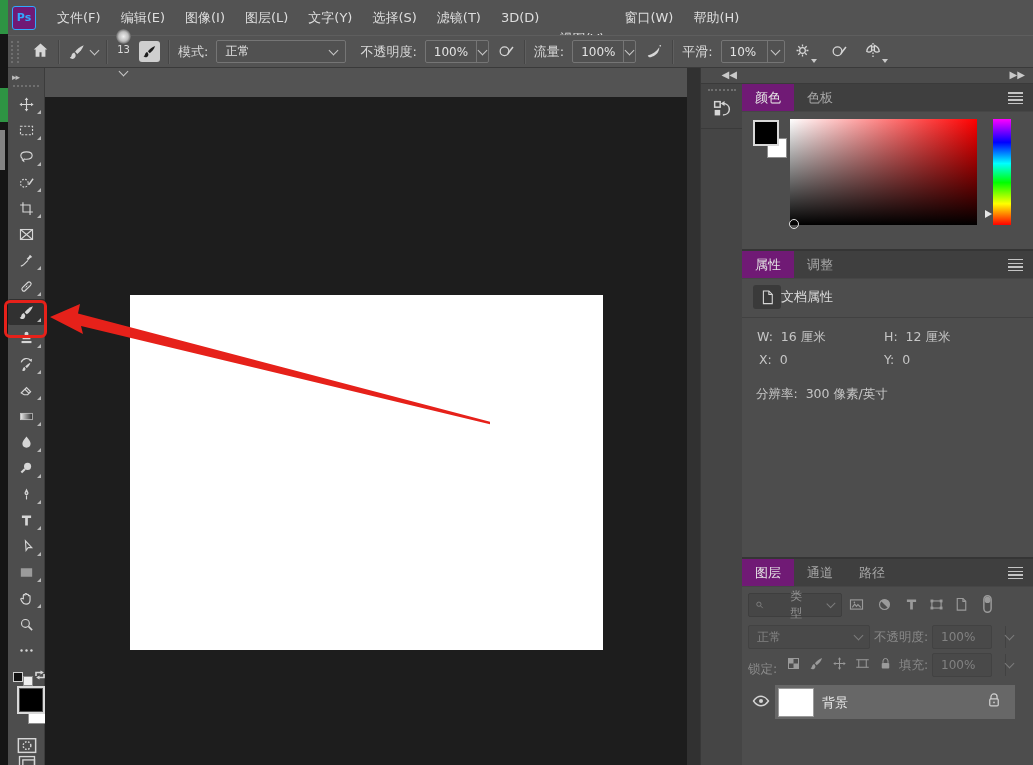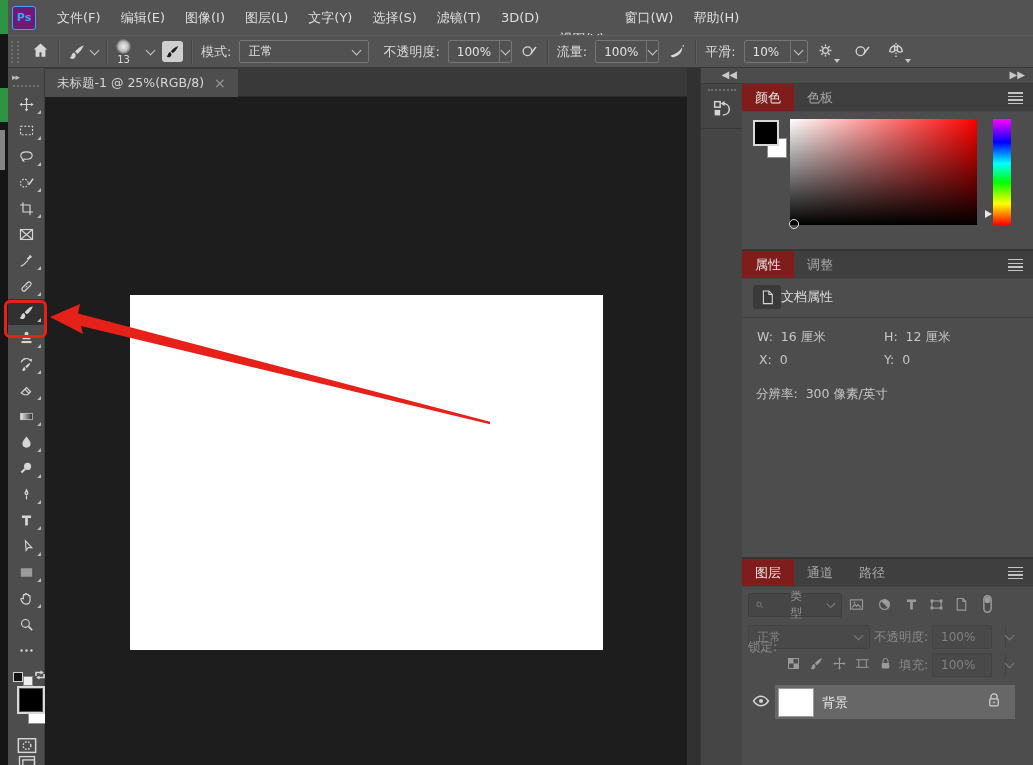--- a/index.html
+++ b/index.html
@@ -13,21 +13,21 @@
   .vdiv{width:1px;height:24px;background:#454545;border-right:1px solid #5f5f5f;}
   .fld{display:flex;align-items:center;height:21px;background:#515151;border:1px solid #757575;border-radius:2px;font-size:12px;color:#e3e3e3;}
   .fld .val{padding:0 8px;flex:1;}
   .fld .chevbox{width:16px;height:100%;border-left:1px solid #757575;display:flex;align-items:center;justify-content:center;}
   .chev{width:6px;height:6px;border-right:1.6px solid #c9c9c9;border-bottom:1.6px solid #c9c9c9;transform:rotate(45deg);margin-top:-3px;}
   .fldDis{background:#494949;border-color:#424242;color:#828282;gap:22px;}
   .fldDis .chevbox{border-left-color:#424242;}
   .chevDis{border-color:#7c7c7c;}
   .ptabbar{display:flex;align-items:flex-end;height:27px;background:#3f3f3f;border-bottom:1px solid #464646;}
   .ptab{height:27px;padding:0 13px;display:flex;align-items:center;font-size:13px;color:#a8a8a8;cursor:default;}
-  .ptab.active{background:#7f1d1d;color:#e6e6e6;}
+  .ptab.active{background:#701a75;color:#e6e6e6;}
   .mlines{width:15px;height:12px;background:repeating-linear-gradient(to bottom,#c4c4c4 0,#c4c4c4 1.5px,transparent 1.5px,transparent 3.6px);}
   .tool{width:37px;height:26px;display:flex;align-items:center;justify-content:center;position:relative;}
   .tool .corner{position:absolute;right:4px;bottom:3px;width:0;height:0;border-left:4px solid transparent;border-bottom:4px solid #b9b9b9;}
   .tool.selected{background:#313131;border-radius:2px;}
   .gripH{border-top:2px dotted #6f6f6f;width:26px;}
   .lbl{font-size:13px;color:#d8d8d8;text-align:right;}
   .lblDis{font-size:13px;color:#8a8a8a;}
   .panelgroup{position:absolute;left:0;width:291px;background:#4d4d4d;}
 </style>
 </head>
@@ -67,21 +67,21 @@
     </span>
     <div class="vdiv"></div>
     <span class="flex" style="gap:5px;">
       <svg width="18" height="18" viewBox="0 0 24 24">
           <path class="fl" d="M21 3c-4.8 1.6-9 5.2-11.6 8.6l3 3C15.8 12 19.4 7.8 21 3z"></path>
           <path class="fl" d="M8.4 12.8c-1.9.5-3.3 1.9-3.8 4.2-.3 1.4-1 2-2.2 2.3 1.4 1.9 3.8 2.5 5.6 1.4 1.6-.9 2.4-2.7 2.2-4.9z"></path>
         </svg>
       <span class="chev"></span>
     </span>
     <div class="vdiv"></div>
-    <span class="flex" style="gap:16px;">
+    <span class="flex" style="gap:16px;flex-direction:column;">
       <span style="display:flex;flex-direction:column;align-items:center;line-height:1;">
         <span style="width:15px;height:15px;border-radius:50%;background:radial-gradient(circle,#efefef 0%,#bdbdbd 45%,#535353 75%);"></span>
         <span style="font-size:10px;color:#dcdcdc;margin-top:1px;">13</span>
       </span>
       <span class="chev"></span>
     </span>
     <span style="width:21px;height:21px;background:#cfcfcf;border-radius:3px;display:flex;align-items:center;justify-content:center;">
       <svg width="15" height="15" viewBox="0 0 24 24">
           <path fill="#1d1d1d" d="M21 3c-4.8 1.6-9 5.2-11.6 8.6l3 3C15.8 12 19.4 7.8 21 3z"></path>
           <path fill="#1d1d1d" d="M8.4 12.8c-1.9.5-3.3 1.9-3.8 4.2-.3 1.4-1 2-2.2 2.3 1.4 1.9 3.8 2.5 5.6 1.4 1.6-.9 2.4-2.7 2.2-4.9z"></path>
@@ -337,26 +337,20 @@
         </svg>
     </div>
     <div class="abs" style="left:9px;top:686px;">
       <svg width="20" height="16" viewBox="0 0 24 18">
           <rect class="st" x="3" y="2.5" width="18" height="13"></rect>
           <rect class="st" x="7" y="6.5" width="14" height="10"></rect>
         </svg>
     </div>
   </div>
 
-  <div class="abs" style="left:45px;top:68px;width:642px;height:29px;background:#393939;border-bottom:1px solid #2b2b2b;box-sizing:border-box;">
-    <div class="flex" style="position:absolute;left:0;top:1px;height:28px;padding:0 12px;background:#4e4e4e;gap:10px;">
-      <span style="font-size:12.5px;color:#d6d6d6;">未标题-1 @ 25%(RGB/8)</span>
-      <span style="color:#9c9c9c;font-size:14px;">×</span>
-    </div>
-  </div>
   <div class="abs" style="left:45px;top:97px;width:642px;height:668px;background:#1d1d1d;"></div>
   <div class="abs" style="left:130px;top:295px;width:473px;height:355px;background:#ffffff;"></div>
 
   <div class="abs" style="left:687px;top:68px;width:13px;height:697px;background:#313131;"></div>
   <div class="abs" style="left:700px;top:68px;width:42px;height:697px;background:#454545;border-left:1px solid #383838;box-sizing:border-box;">
     <div style="height:15px;background:#4c4c4c;border-bottom:1px solid #3a3a3a;text-align:right;font-size:10px;font-weight:bold;color:#c9c9c9;line-height:14px;padding-right:5px;">
       <span>◀◀</span>
     </div>
     <div class="gripH" style="margin:5px auto 3px auto;width:28px;"></div>
     <div style="width:34px;height:30px;margin:2px auto;display:flex;align-items:center;justify-content:center;">
@@ -485,21 +479,21 @@
             <span class="chev chevDis" style="margin-right:7px;"></span>
         </div>
         <span class="abs lblDis" style="left:132px;top:42px;font-size:12.5px;">不透明度:</span>
         <div class="abs fld fldDis" style="left:190px;top:38px;width:58px;height:22px;">
           <span class="val">100%</span>
             <span class="chevbox">
               <span class="chev chevDis"></span>
             </span>
         </div>
 
-        <span class="abs lblDis" style="left:6px;top:52px;font-size:12.5px;">锁定:</span>
+        <span class="abs lblDis" style="left:6px;top:74px;font-size:12.5px;">锁定:</span>
         <span class="abs" style="left:44px;top:69px;"><svg width="15" height="15" viewBox="0 0 24 24">
               <rect class="flD" x="4" y="4" width="8" height="8"></rect>
               <rect class="flD" x="12" y="12" width="8" height="8"></rect>
               <rect class="stD" x="4" y="4" width="16" height="16"></rect>
             </svg></span>
         <span class="abs" style="left:67px;top:69px;"><svg width="15" height="15" viewBox="0 0 24 24">
               <path class="flD" d="M21 3c-4.8 1.6-9 5.2-11.6 8.6l3 3C15.8 12 19.4 7.8 21 3z"></path>
               <path class="flD" d="M8.4 12.8c-1.9.5-3.3 1.9-3.8 4.2-.3 1.4-1 2-2.2 2.3 1.4 1.9 3.8 2.5 5.6 1.4 1.6-.9 2.4-2.7 2.2-4.9z"></path>
             </svg></span>
         <span class="abs" style="left:90px;top:69px;"><svg width="15" height="15" viewBox="0 0 24 24">

